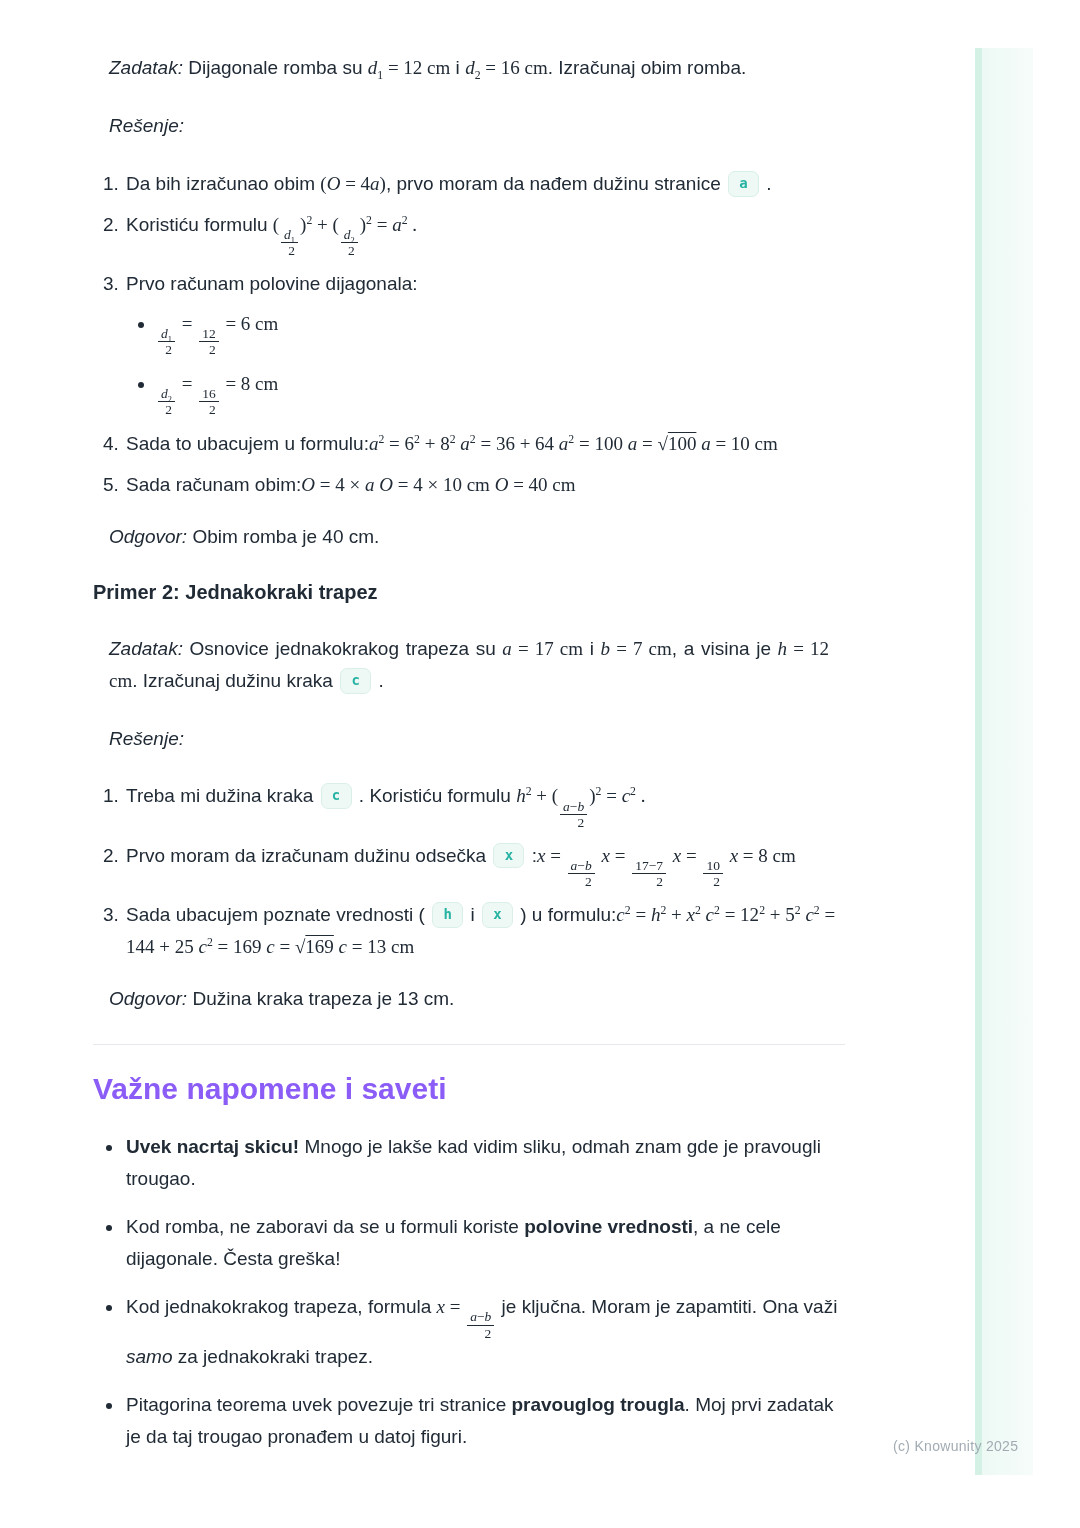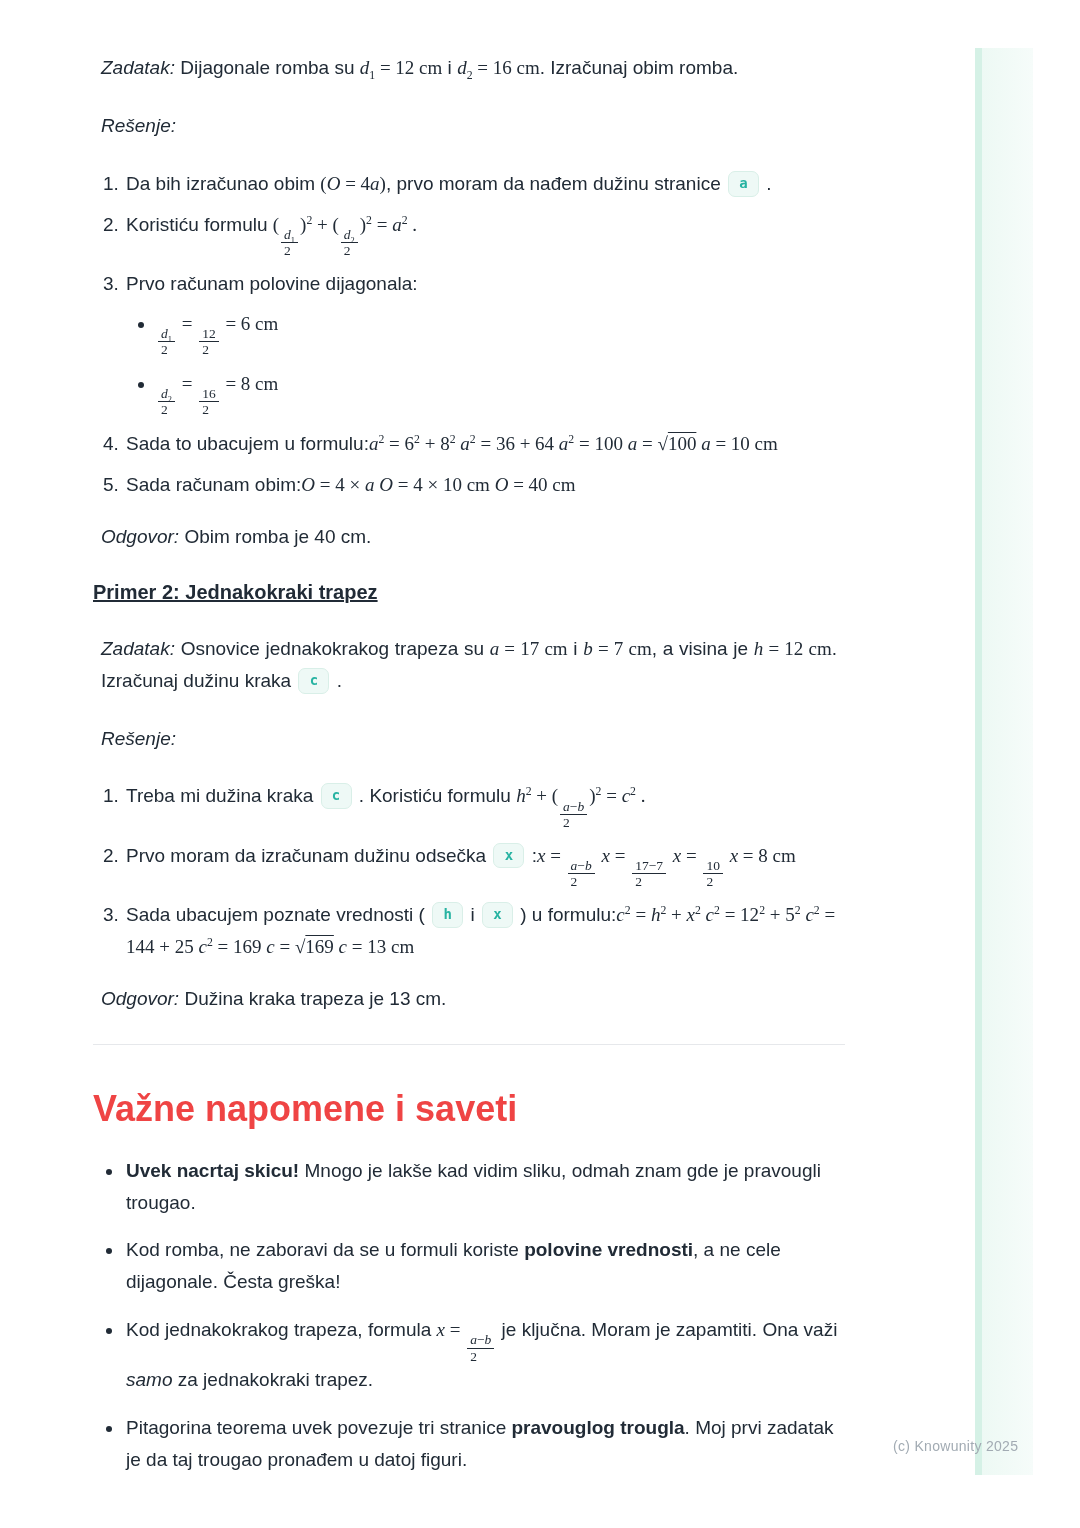--- a/index.html
+++ b/index.html
@@ -14,49 +14,49 @@
     background:linear-gradient(90deg,#d5f1e6 0px,#d5f1e6 7px,#edf9f4 7px,#f6fcfa 100%);
   }
   .footer{
     position:absolute;top:1438px;left:893px;z-index:2;
     font-size:14px;color:#a2abb3;letter-spacing:0.3px;white-space:nowrap;
   }
   .content{
     position:absolute;left:93px;top:52px;width:752px;z-index:1;
     font-size:19px;line-height:1.68;
   }
-  p{margin:0 8px 26px;}
+  p{margin:0 16px 26px;}
   p.just{text-align:justify;}
   .it{font-style:italic;}
   .bd{font-weight:700;}
   .m{font-family:"Liberation Serif","DejaVu Serif",serif;}
   .mi{font-family:"Liberation Serif","DejaVu Serif",serif;font-style:italic;}
   sup.m{font-size:0.62em;line-height:0;}
   sub.m{font-size:0.62em;line-height:0;}
   .badge{
     display:inline-block;text-align:center;min-width:13px;
     background:#eef9f6;border:1.5px solid #d9efe8;border-radius:7px;
     padding:2px 8px 3px;margin:0 2px;
     font-family:"DejaVu Sans Mono","Liberation Mono",monospace;
     font-size:14px;font-weight:700;color:#27b3a2;
     line-height:1.35;vertical-align:2px;
   }
   .frac{
-    display:inline-flex;flex-direction:column;align-items:flex-start;
+    display:inline-flex;flex-direction:column;align-items:flex-end;
     vertical-align:-0.6em;margin:0 2px;
     font-size:13.5px;line-height:1.15;
     font-family:"Liberation Serif","DejaVu Serif",serif;
   }
   .frac .num{border-bottom:1.2px solid currentColor;padding:0 3px;display:block;}
   .frac .den{padding:0 3px;display:block;}
   .sqrt .sign{font-family:"Liberation Serif","DejaVu Serif",serif;}
   .sqrt .rad{text-decoration:overline;}
   hr.divider{border:0;border-top:1px solid #e6e8eb;margin:30px 0 24px;}
-  h2{font-size:36px;font-weight:700;color:#ef4444;margin:42px 0 24px;line-height:1.2;}
-  h3{font-size:20px;font-weight:700;margin:15px 0 28px;line-height:1.3;text-decoration:underline;}
+  h2{font-size:30px;font-weight:700;color:#8b5cf6;margin:26px 0 24px;line-height:1.2;}
+  h3{font-size:20px;font-weight:700;margin:15px 0 28px;line-height:1.3;}
   ol{margin:0 0 20px;padding-left:31px;}
   ol>li{margin-bottom:9px;padding-left:2px;}
   ul.nested{list-style:disc;margin:8px 0 2px;padding-left:30px;}
   ul.nested>li{margin-bottom:10px;}
   ul.tips{margin:0;padding-left:31px;list-style:disc;}
   ul.tips>li{margin-bottom:16px;padding-left:2px;}
 </style>
 </head>
 <body>
 

